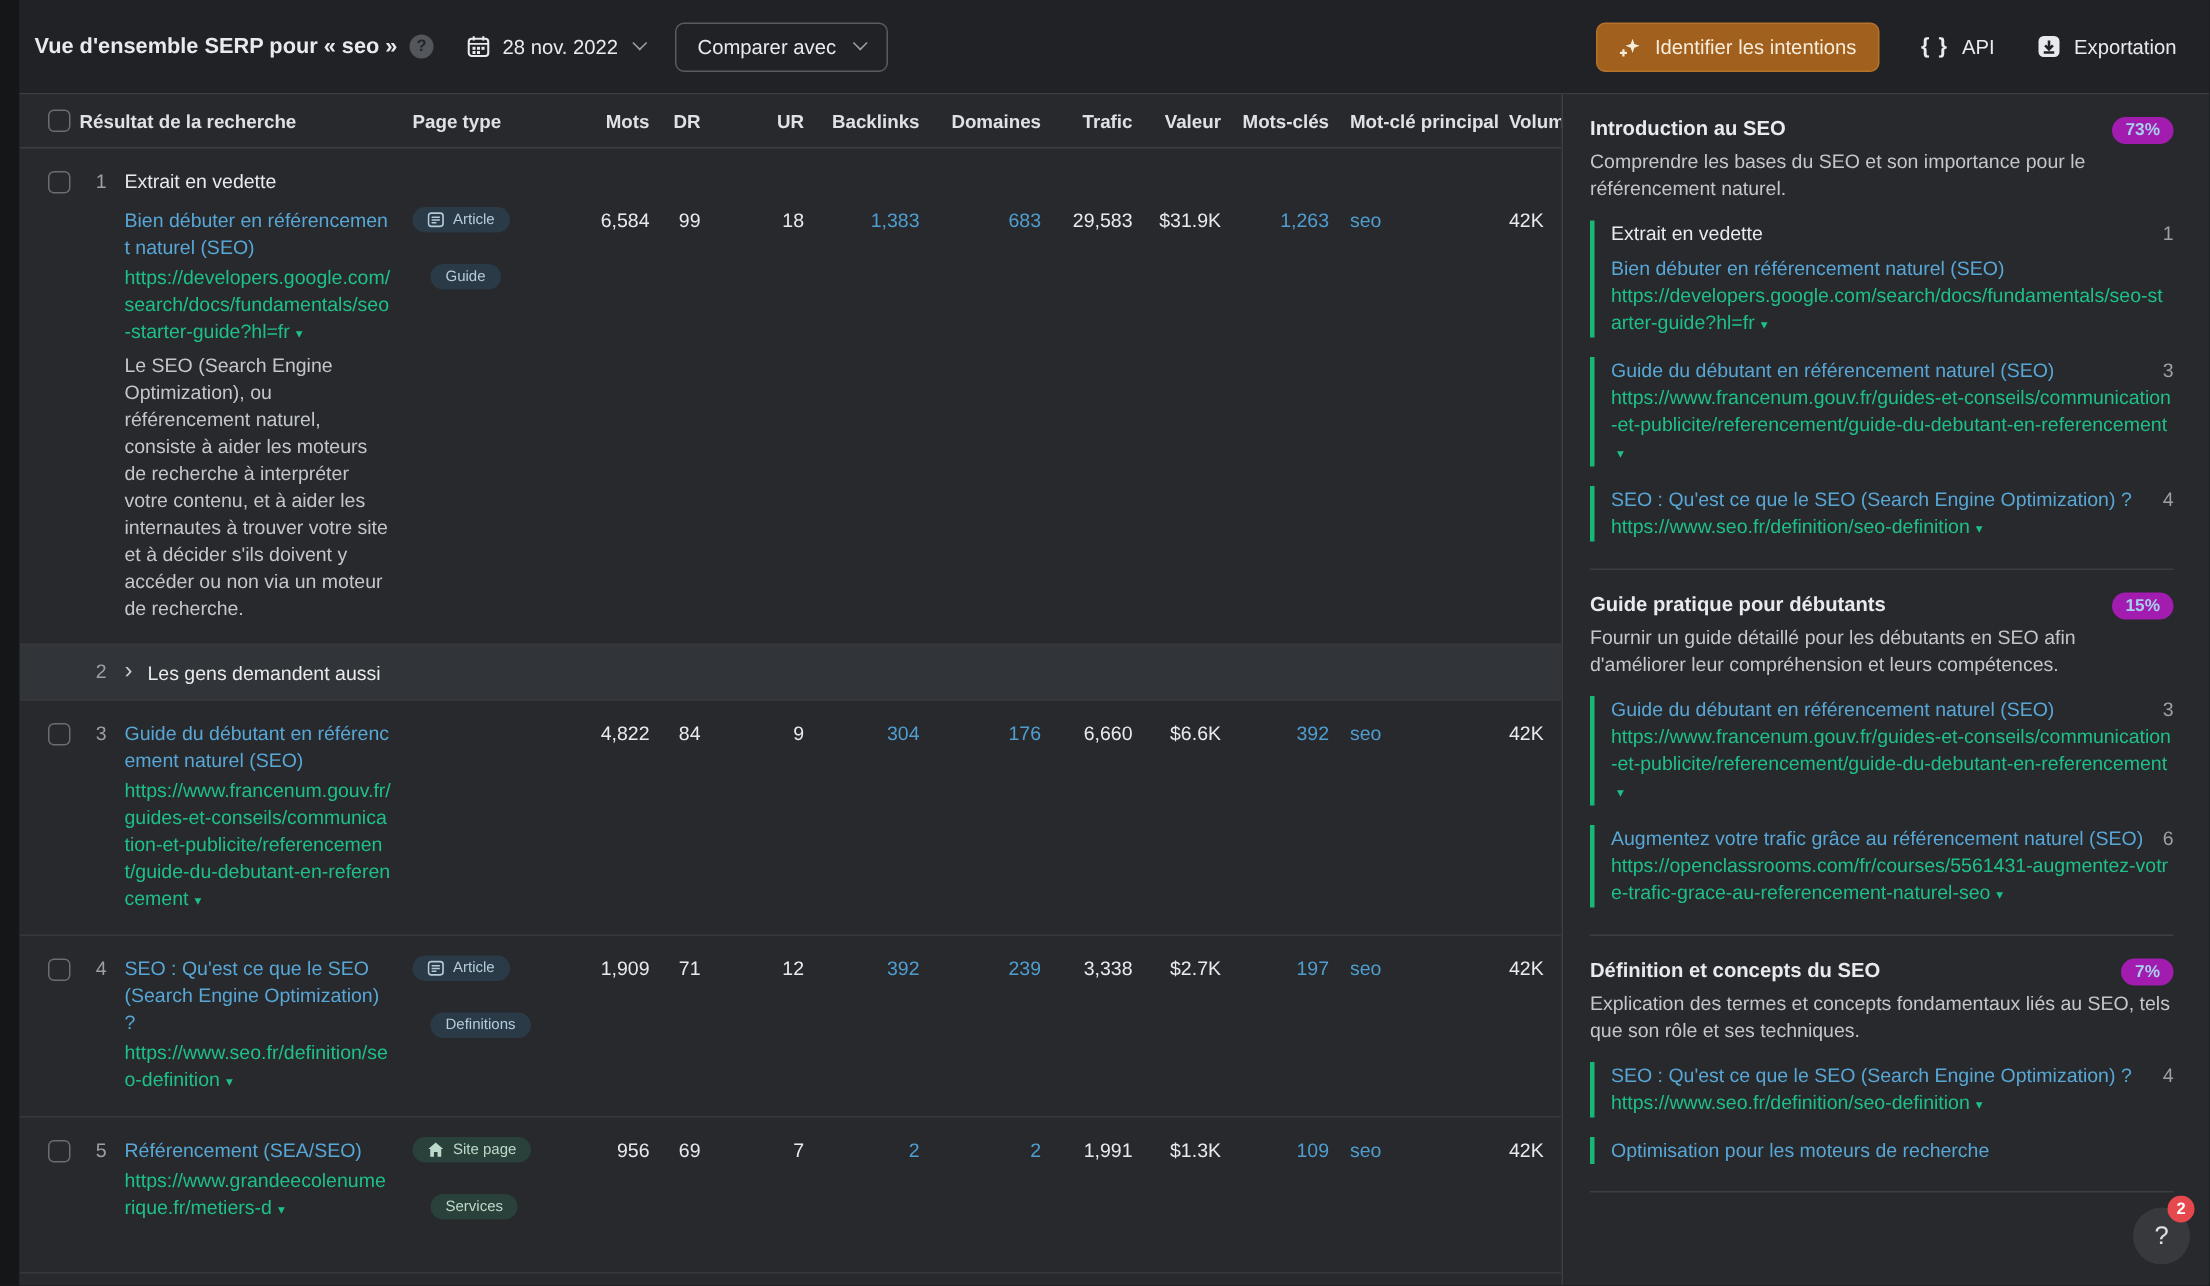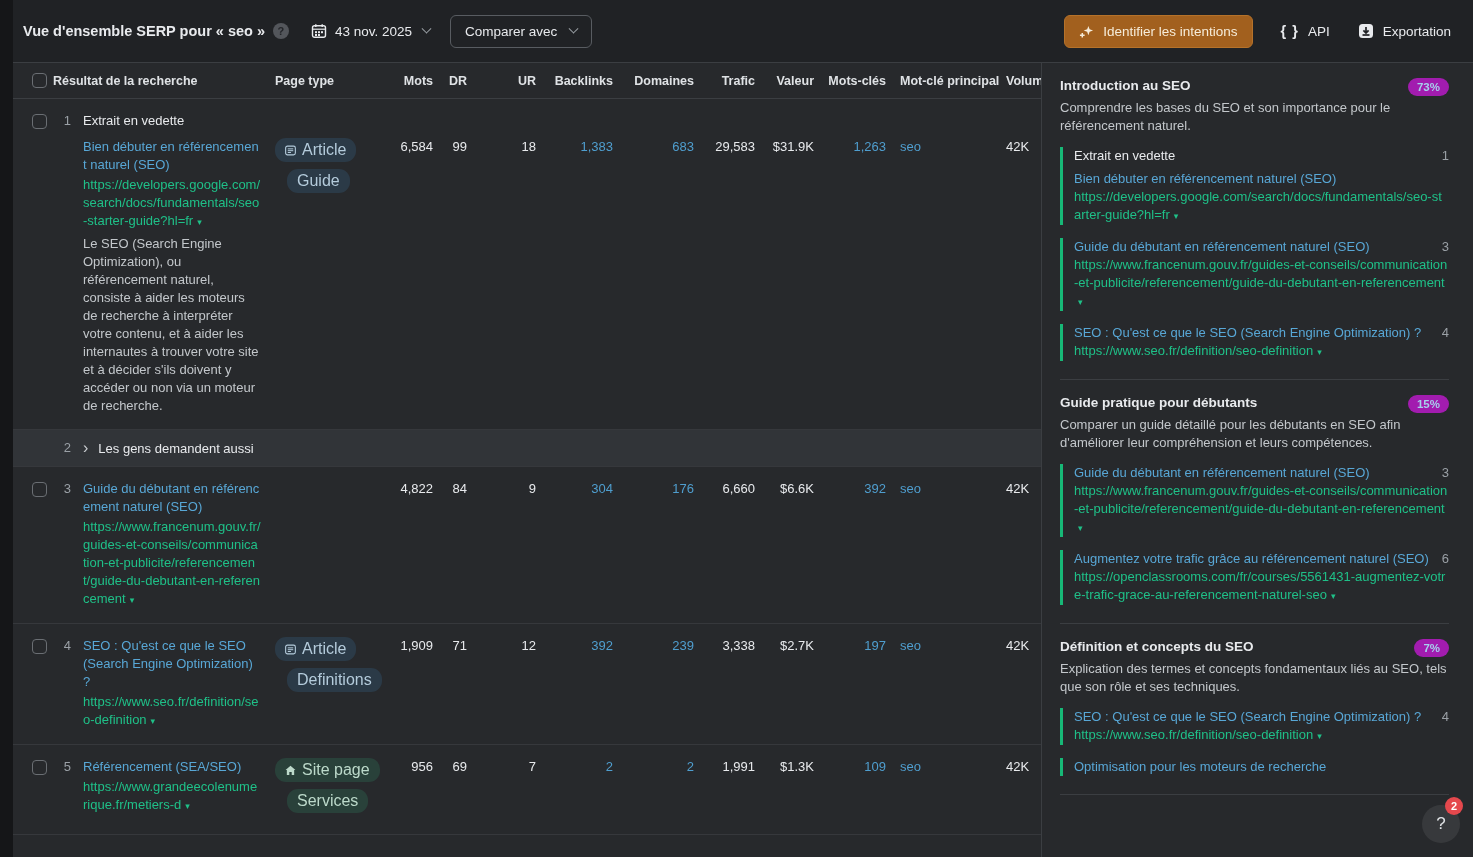--- a/index.html
+++ b/index.html
@@ -61,21 +61,21 @@
   .cnum{line-height:18px;color:#e8eaed;}
   .blue-num{color:#4f9ecf;cursor:pointer;}
   .has-label .vshift{margin-top:26px;}
   .r-label{color:#e8eaed;margin-bottom:8px;}
   .r-title{color:#58a7d6;display:block;word-break:break-all;cursor:pointer;text-decoration:none;}
   .r-url{color:#1fc088;word-break:break-all;margin-top:2px;}
   .caret{font-size:9px;margin-left:4px;color:#1fc088;cursor:pointer;}
   .r-desc{color:#c3c7cb;margin-top:4px;}
   .badges{display:flex;flex-direction:column;align-items:flex-start;}
   .badge{display:inline-flex;align-items:center;gap:6px;padding:3px 10px;border-radius:11px;
-    font-size:16px;margin-bottom:7px;white-space:nowrap;}
+    font-size:10px;margin-bottom:21px;white-space:nowrap;}
   .badge.blue{background:#2b3a47;color:#b4cbdb;}
   .badge.green{background:#29413a;color:#bcd9ca;}
   .badges .badge:nth-child(2){margin-left:12px;}
 
   .trow.paa{background:#313438;align-items:center;padding:9px 0;}
   .paa-content{margin-left:12px;display:flex;align-items:center;gap:10px;color:#e8eaed;}
   .chev-right{color:#c9ccd0;font-size:16px;line-height:1;}
 
   
   .sidebar{flex:1;border-left:1px solid #3b3e42;padding:0 24px 0 18px;overflow:hidden;background:#27292c;}
@@ -117,21 +117,21 @@
                 <line x1="4.8" y1="1.2" x2="4.8" y2="4" stroke="#e8eaed" stroke-width="1.4"></line>
                 <line x1="11.2" y1="1.2" x2="11.2" y2="4" stroke="#e8eaed" stroke-width="1.4"></line>
                 <line x1="1.5" y1="6.2" x2="14.5" y2="6.2" stroke="#e8eaed" stroke-width="1.2"></line>
                 <rect x="4" y="8.2" width="2" height="2" fill="#e8eaed"></rect>
                 <rect x="7" y="8.2" width="2" height="2" fill="#e8eaed"></rect>
                 <rect x="10" y="8.2" width="2" height="2" fill="#e8eaed"></rect>
                 <rect x="4" y="11" width="2" height="2" fill="#e8eaed"></rect>
                 <rect x="7" y="11" width="2" height="2" fill="#e8eaed"></rect>
               </svg>
           </span>
-          <span>43 nov. 2025</span>
+          <span>28 nov. 2022</span>
           <span class="chev"></span>
         </div>
         <button class="btn-outline">
           <span>Comparer avec</span>
           <span class="chev"></span>
         </button>
       </div>
       <div class="actions">
         <button class="btn-orange">
           <span style="display:inline-flex;">
@@ -347,21 +347,21 @@
                 <span class="item-num">4</span>
               </div>
               <div class="item-url"><span>https://www.seo.fr/definition/seo-definition</span><span class="caret">▾</span></div>
             </div>
           </div>
           <div class="side-section">
             <div class="sec-head">
               <h2 class="sec-title">Guide pratique pour débutants</h2>
               <span class="pct">15%</span>
             </div>
-            <p class="sec-desc">Comparer un guide détaillé pour les débutants en SEO afin d'améliorer leur compréhension et leurs compétences.</p>
+            <p class="sec-desc">Fournir un guide détaillé pour les débutants en SEO afin d'améliorer leur compréhension et leurs compétences.</p>
             <div class="side-item">
               <div class="item-row">
                 <a class="item-link">Guide du débutant en référencement naturel (SEO)</a>
                 <span class="item-num">3</span>
               </div>
               <div class="item-url"><span>https://www.francenum.gouv.fr/guides-et-conseils/communication-et-publicite/referencement/guide-du-debutant-en-referencement</span><span class="caret">▾</span></div>
             </div>
             <div class="side-item">
               <div class="item-row">
                 <a class="item-link">Augmentez votre trafic grâce au référencement naturel (SEO)</a>

